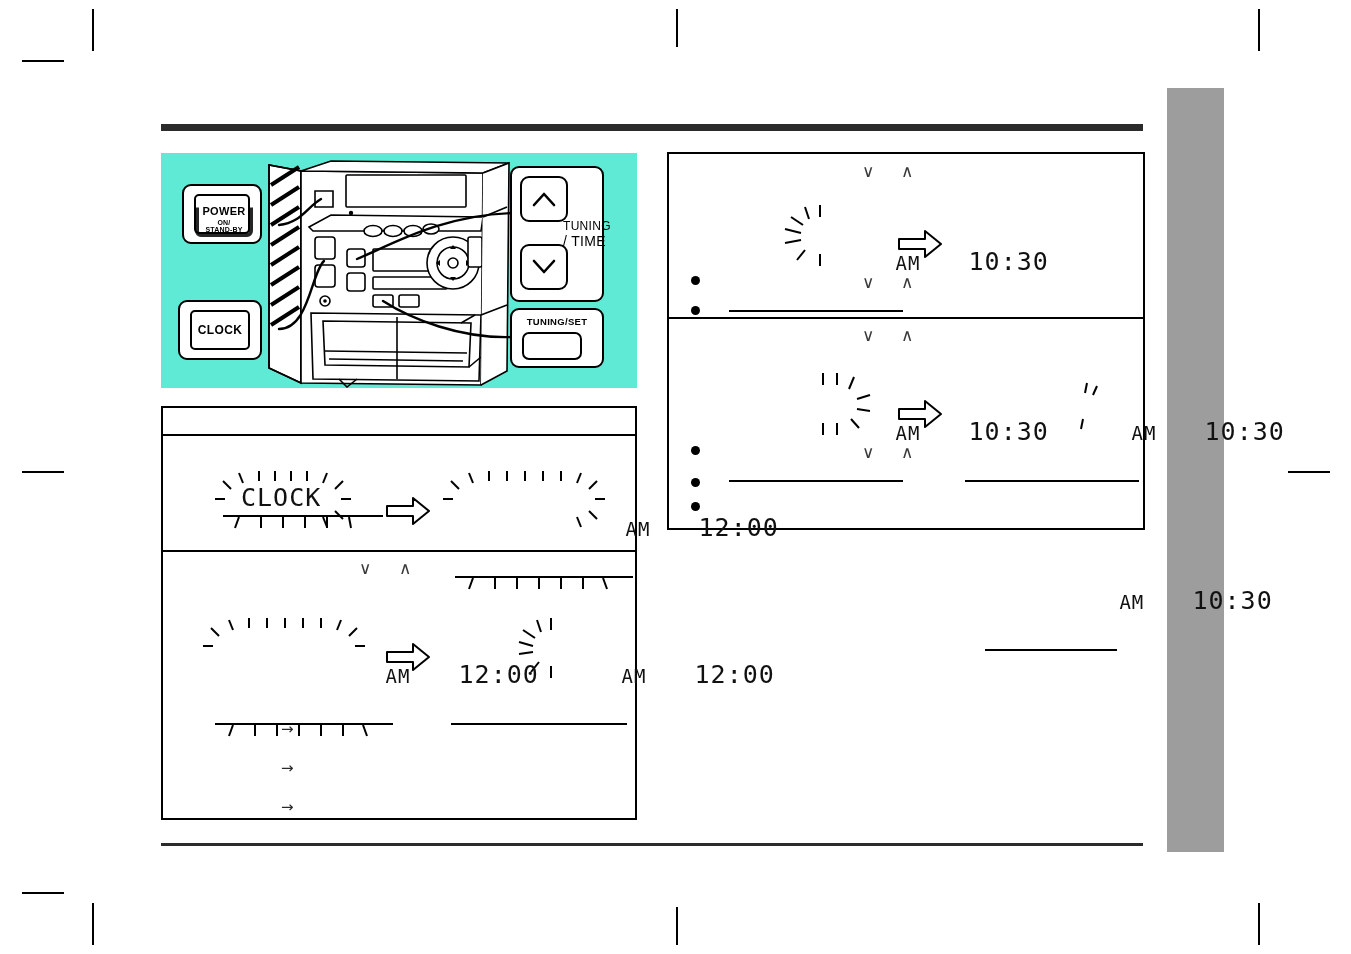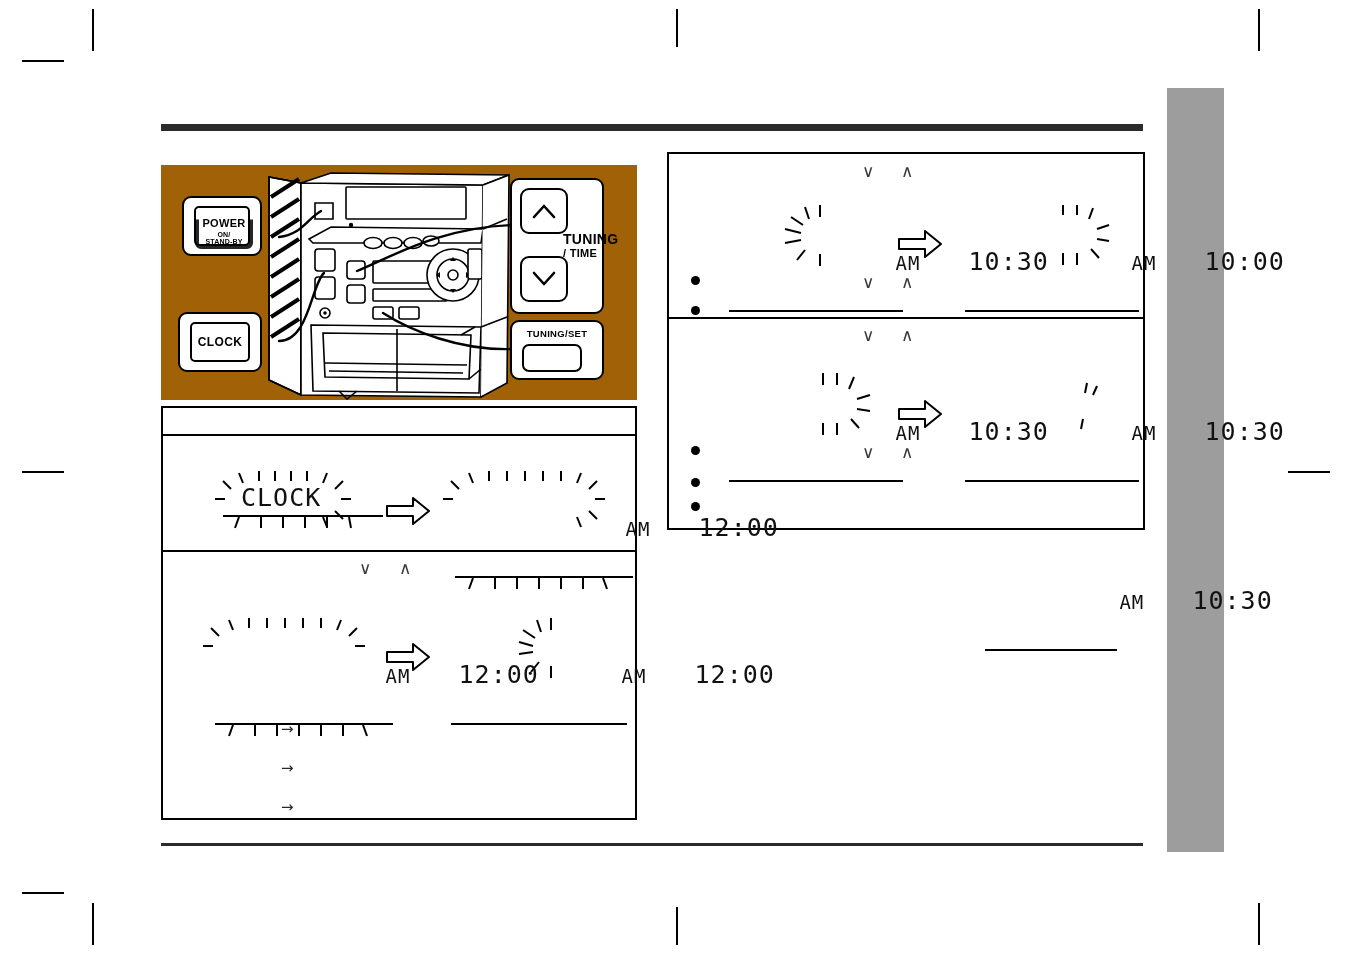--- a/index.html
+++ b/index.html
@@ -16,21 +16,21 @@
   .cmark{position:absolute;background:#000;}
 
   
   .rule-top{position:absolute;left:161px;top:124px;width:982px;height:7px;background:#2b2b2b;}
   .rule-bottom{position:absolute;left:161px;top:843px;width:982px;height:3px;background:#2b2b2b;}
 
   
   .side-tab{position:absolute;left:1167px;top:88px;width:57px;height:764px;background:#9d9d9d;}
 
   
-  .illus{position:absolute;left:161px;top:165px;width:476px;height:235px;background:#a16207;}
+  .illus{position:absolute;left:161px;top:153px;width:476px;height:235px;background:#5eead4;}
   .illus svg{display:block;}
 
   
   .panel{position:absolute;border:2px solid #000;background:#fff;box-sizing:border-box;}
   .panel-hdr{position:absolute;left:0;top:0;right:0;height:28px;border-bottom:2px solid #000;box-sizing:border-box;}
 
   
   .lcd{position:absolute;}
   .lcd-inner{position:relative;display:inline-block;padding:0 2px;}
   .lcd-text{
@@ -190,22 +190,22 @@
 
     <div style="position:absolute;left:36px;top:52px;width:54px;text-align:center;">
       <div style="font-size:11px;font-weight:bold;letter-spacing:.3px;color:#000;">POWER</div>
       <div style="font-size:7px;font-weight:bold;letter-spacing:.2px;color:#000;margin-top:2px;">ON/</div>
       <div style="font-size:7px;font-weight:bold;letter-spacing:.2px;color:#000;">STAND-BY</div>
     </div>
 
     <div style="position:absolute;left:30px;top:170px;width:58px;text-align:center;font-size:12px;font-weight:bold;letter-spacing:.4px;color:#000;">CLOCK</div>
 
     <div style="position:absolute;left:402px;top:66px;width:44px;text-align:left;">
-      <div style="font-size:14px;font-weight:bold;letter-spacing:.3px;color:#000;">TUNING</div>
-      <div style="font-size:11px;font-weight:bold;letter-spacing:.3px;color:#000;">/ TIME</div>
+      <div style="font-size:12px;font-weight:normal;letter-spacing:.3px;color:#000;">TUNING</div>
+      <div style="font-size:14px;font-weight:normal;letter-spacing:.3px;color:#000;">/ TIME</div>
     </div>
 
     <div style="position:absolute;left:352px;top:163px;width:88px;text-align:center;font-size:9.5px;font-weight:bold;letter-spacing:.3px;color:#000;">TUNING/SET</div>
   </div>
 
   <div class="panel" style="left:161px;top:406px;width:476px;height:414px;">
     <div class="panel-hdr">
       <span style="display:block;padding:5px 8px;font-size:12px;"></span>
     </div>
 
@@ -366,38 +366,20 @@
         <div class="lcd-bar" style="width:174px;margin-left:-2px;"></div>
       </div>
     </div>
 
     <div class="bigarrow" style="left:228px;top:75px;">
       <svg width="46" height="30" viewBox="0 0 46 30">
         <path d="M2 10 h26 v-8 l16 13 l-16 13 v-8 h-26 z" fill="#fff" stroke="#000" stroke-width="2" stroke-linejoin="round"></path>
       </svg>
     </div>
 
-    <div class="lcd" style="left:296px;top:63px;">
-      <svg class="rays" width="90" height="66" style="left:82px;top:-14px;">
-        <line x1="16" y1="12" x2="16" y2="2"></line>
-        <line x1="30" y1="12" x2="30" y2="2"></line>
-        <line x1="42" y1="16" x2="46" y2="5"></line>
-        <line x1="50" y1="26" x2="62" y2="22"></line>
-        <line x1="50" y1="36" x2="62" y2="38"></line>
-        <line x1="44" y1="46" x2="52" y2="55"></line>
-        <line x1="16" y1="50" x2="16" y2="62"></line>
-        <line x1="30" y1="50" x2="30" y2="62"></line>
-      </svg>
-      <div class="lcd-inner">
-        <div class="lcd-text" style="padding-left:4px;">
-          <span class="lcd-ampm">AM</span><span>   </span><span>10:00</span>
-        </div>
-        <div class="lcd-bar" style="width:174px;margin-left:-2px;"></div>
-      </div>
-    </div>
 
     <div class="chev" style="left:193px;top:120px;">∨</div>
     <div class="chev" style="left:232px;top:120px;">∧</div>
 
     <div class="bullet" style="left:22px;top:122px;"></div>
     <div class="bullet" style="left:22px;top:152px;"></div>
 
     <div class="chev" style="left:193px;top:173px;">∨</div>
     <div class="chev" style="left:232px;top:173px;">∧</div>
 

